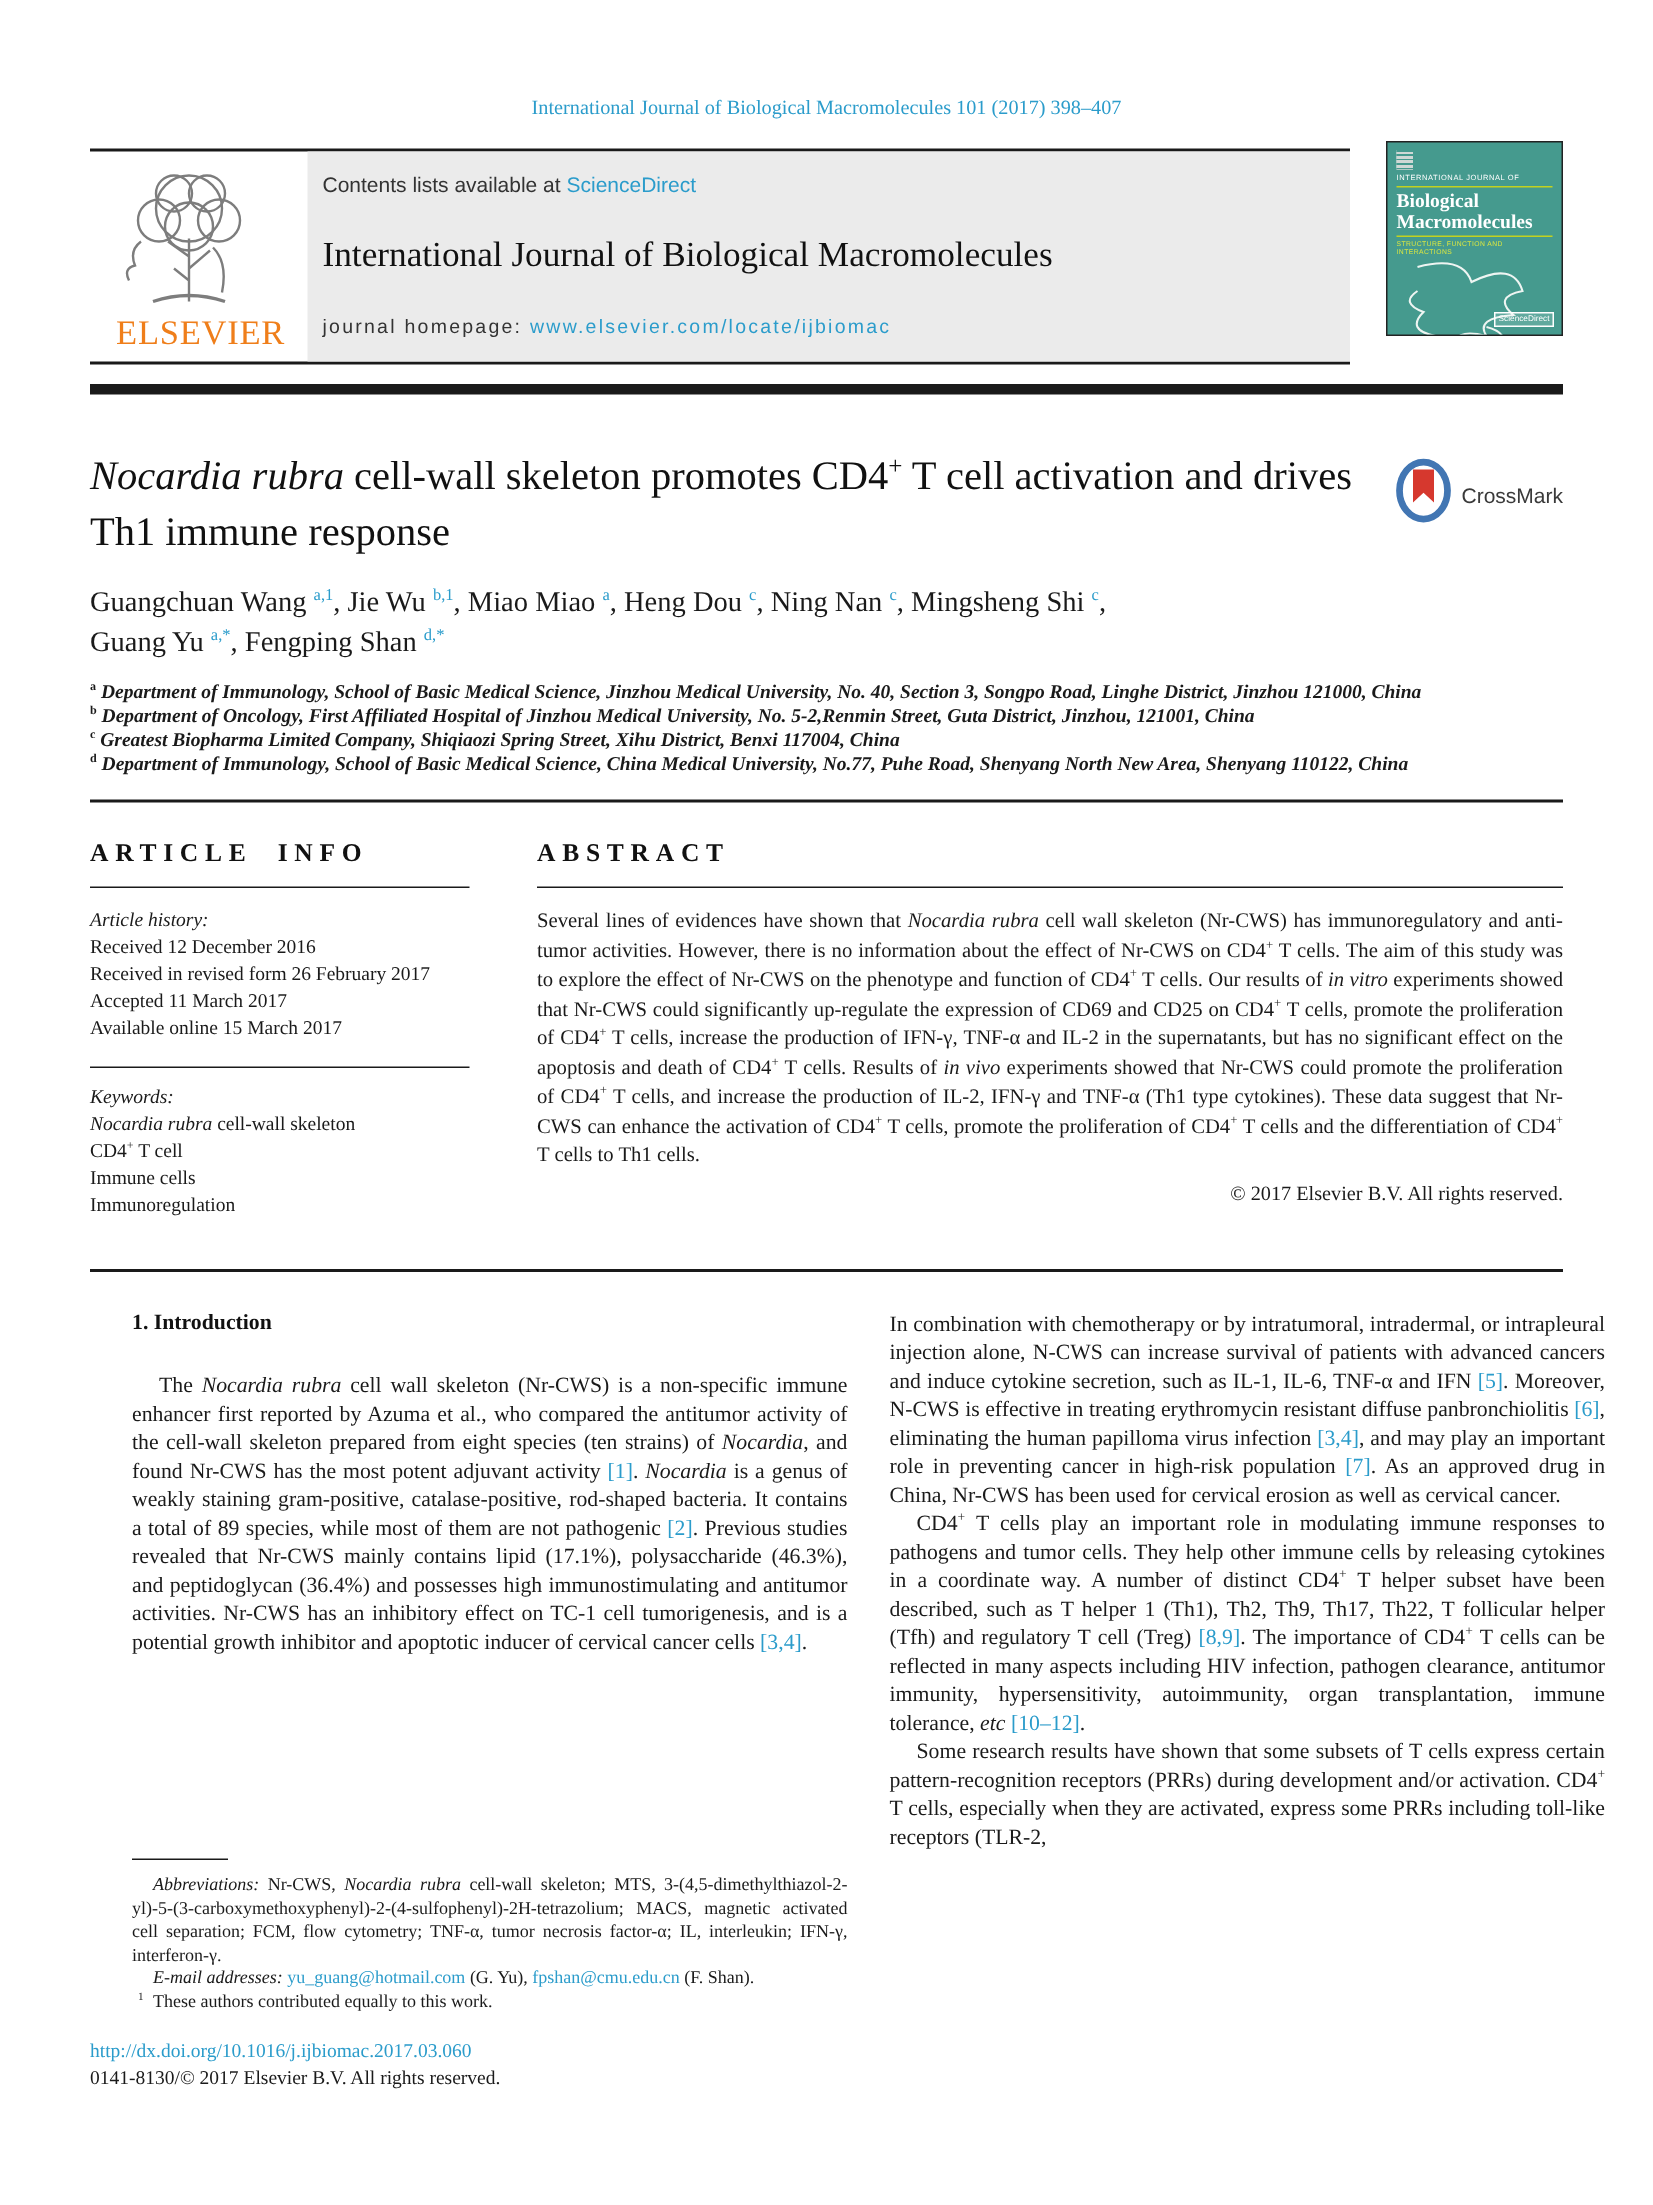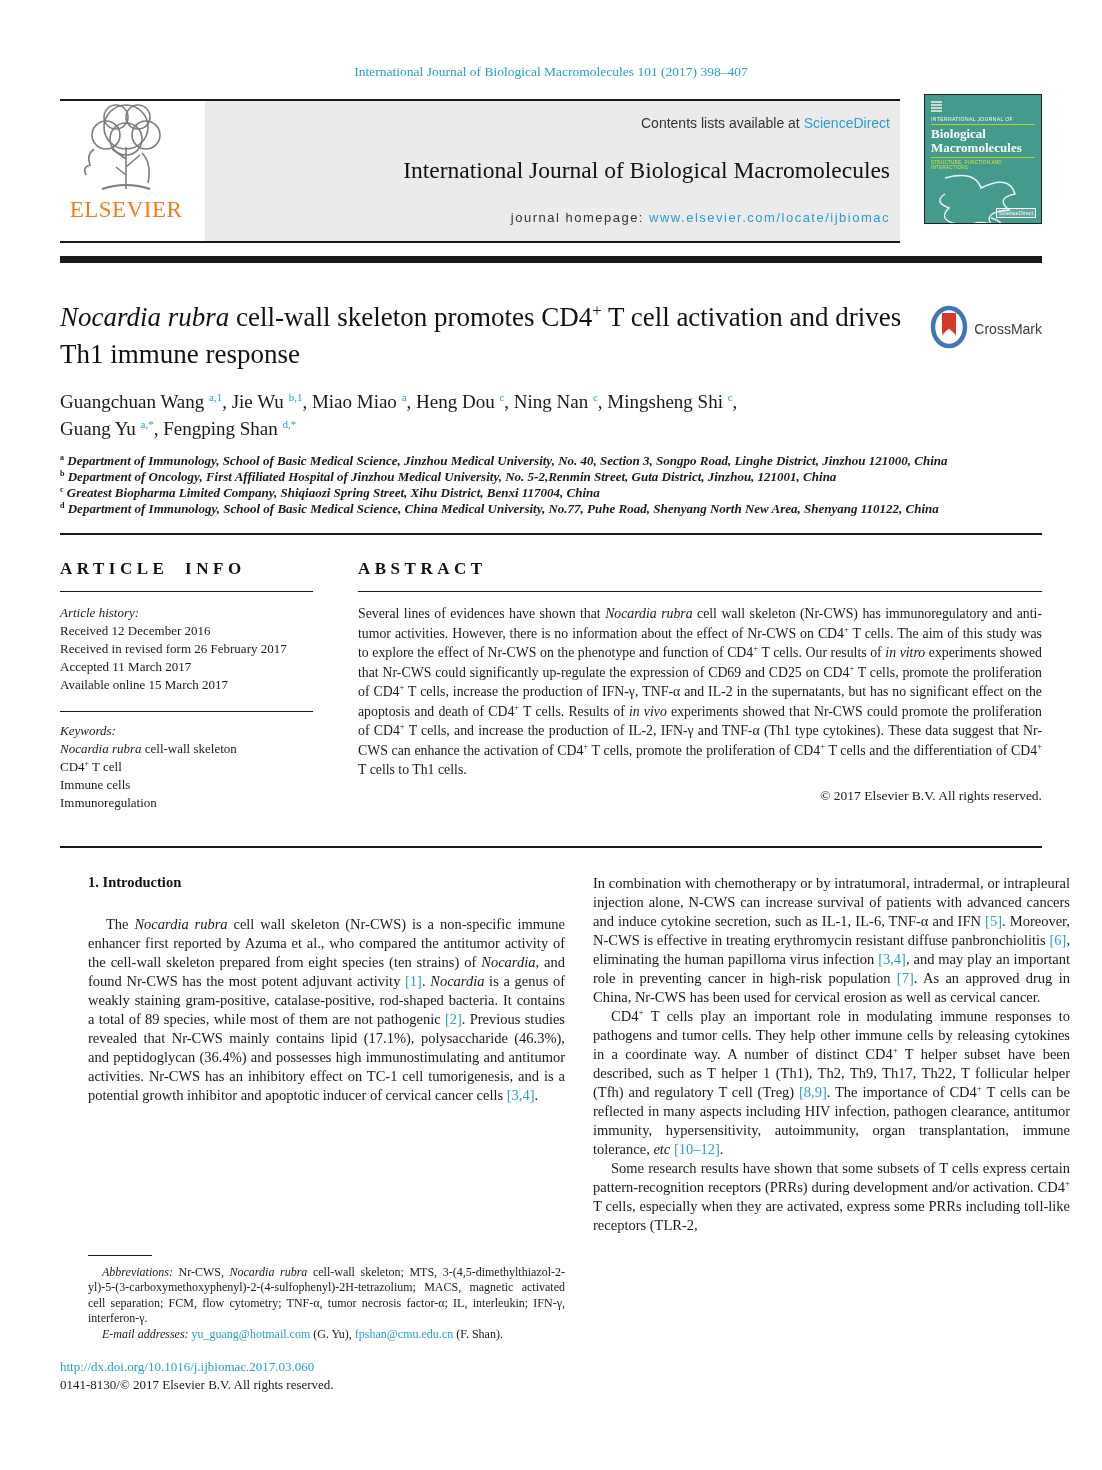--- a/index.html
+++ b/index.html
@@ -9,25 +9,25 @@
   .i{font-style:italic;}
   sup{font-size:0.62em;line-height:0;}
 
   
   .journal-ref{padding-top:64px;text-align:center;font-size:13.5px;color:#2b9ccb;}
 
   
   .masthead{position:relative;margin:12px 60px 0;height:156px;}
   .mast-inner{position:absolute;left:0;top:7px;width:840px;height:140px;
               border-top:2px solid #1a1a1a;border-bottom:2px solid #1a1a1a;}
-  .mast-logo{position:absolute;left:2px;top:5px;width:128px;height:130px;text-align:center;}
+  .mast-logo{position:absolute;left:2px;top:17px;width:128px;height:130px;text-align:right;}
   .mast-logo svg{display:block;margin:0 auto;}
   .elsevier-word{font-family:"Liberation Serif",serif;font-size:23px;color:#ef7e1a;letter-spacing:0.5px;margin-top:-2px;}
   .mast-gray{position:absolute;left:145px;right:0;top:0;bottom:0;background:#ebebeb;
-             display:flex;flex-direction:column;align-items:flex-end;justify-content:space-between;
+             display:flex;flex-direction:column;align-items:flex-start;justify-content:space-between;
              padding:14px 10px 16px;box-sizing:border-box;}
   .contents-line{font-family:"Liberation Sans",sans-serif;font-size:14px;color:#333;}
   .mast-title{font-size:23.5px;color:#111;}
   .homepage-line{font-family:"Liberation Sans",sans-serif;font-size:13px;letter-spacing:1.5px;color:#333;}
 
   
   .cover{position:absolute;right:0;top:2px;width:118px;height:130px;background:#459a8e;
          border:1.5px solid #222;box-sizing:border-box;padding:5px 6px;overflow:hidden;}
   .cover-mark{width:11px;height:13px;background:#cfd8d5;margin-bottom:3px;
               background-image:repeating-linear-gradient(#459a8e 0 1px,#cfd8d5 1px 3px);}
@@ -185,20 +185,21 @@
   </div>
 
   <div class="body-columns">
     <div class="bcol">
       <h2 class="section-heading">1. Introduction</h2>
       <p class="bodytext indent"><span>The </span><span class="i">Nocardia rubra</span><span> cell wall skeleton (Nr-CWS) is a non-specific immune enhancer first reported by Azuma et al., who compared the antitumor activity of the cell-wall skeleton prepared from eight species (ten strains) of </span><span class="i">Nocardia</span><span>, and found Nr-CWS has the most potent adjuvant activity </span><span class="link">[1]</span><span>. </span><span class="i">Nocardia</span><span> is a genus of weakly staining gram-positive, catalase-positive, rod-shaped bacteria. It contains a total of 89 species, while most of them are not pathogenic </span><span class="link">[2]</span><span>. Previous studies revealed that Nr-CWS mainly contains lipid (17.1%), polysaccharide (46.3%), and peptidoglycan (36.4%) and possesses high immunostimulating and antitumor activities. Nr-CWS has an inhibitory effect on TC-1 cell tumorigenesis, and is a potential growth inhibitor and apoptotic inducer of cervical cancer cells </span><span class="link">[3,4]</span><span>.</span></p>
       <div class="footnote-block">
         <div class="fn-rule"></div>
         <div class="fn fn-abbrev"><span class="i">Abbreviations:</span><span> Nr-CWS, </span><span class="i">Nocardia rubra</span><span> cell-wall skeleton; MTS, 3-(4,5-dimethylthiazol-2-yl)-5-(3-carboxymethoxyphenyl)-2-(4-sulfophenyl)-2H-tetrazolium; MACS, magnetic activated cell separation; FCM, flow cytometry; TNF-α, tumor necrosis factor-α; IL, interleukin; IFN-γ, interferon-γ.</span></div>
         <div class="fn fn-email"><span class="i">E-mail addresses: </span><span class="link">yu_guang@hotmail.com</span><span> (G. Yu), </span><span class="link">fpshan@cmu.edu.cn</span><span> (F. Shan).</span></div>
+        <div class="fn fn-marked"><sup class="fn-marker">1</sup><span>These authors contributed equally to this work.</span></div>
       </div>
     </div>
     <div class="bcol">
       <p class="bodytext"><span>In combination with chemotherapy or by intratumoral, intradermal, or intrapleural injection alone, N-CWS can increase survival of patients with advanced cancers and induce cytokine secretion, such as IL-1, IL-6, TNF-α and IFN </span><span class="link">[5]</span><span>. Moreover, N-CWS is effective in treating erythromycin resistant diffuse panbronchiolitis </span><span class="link">[6]</span><span>, eliminating the human papilloma virus infection </span><span class="link">[3,4]</span><span>, and may play an important role in preventing cancer in high-risk population </span><span class="link">[7]</span><span>. As an approved drug in China, Nr-CWS has been used for cervical erosion as well as cervical cancer.</span></p>
       <p class="bodytext indent"><span>CD4</span><sup class="sup">+</sup><span> T cells play an important role in modulating immune responses to pathogens and tumor cells. They help other immune cells by releasing cytokines in a coordinate way. A number of distinct CD4</span><sup class="sup">+</sup><span> T helper subset have been described, such as T helper 1 (Th1), Th2, Th9, Th17, Th22, T follicular helper (Tfh) and regulatory T cell (Treg) </span><span class="link">[8,9]</span><span>. The importance of CD4</span><sup class="sup">+</sup><span> T cells can be reflected in many aspects including HIV infection, pathogen clearance, antitumor immunity, hypersensitivity, autoimmunity, organ transplantation, immune tolerance, </span><span class="i">etc</span><span> </span><span class="link">[10–12]</span><span>.</span></p>
       <p class="bodytext indent"><span>Some research results have shown that some subsets of T cells express certain pattern-recognition receptors (PRRs) during development and/or activation. CD4</span><sup class="sup">+</sup><span> T cells, especially when they are activated, express some PRRs including toll-like receptors (TLR-2,</span></p>
     </div>
   </div>
 
   <div class="footer">

